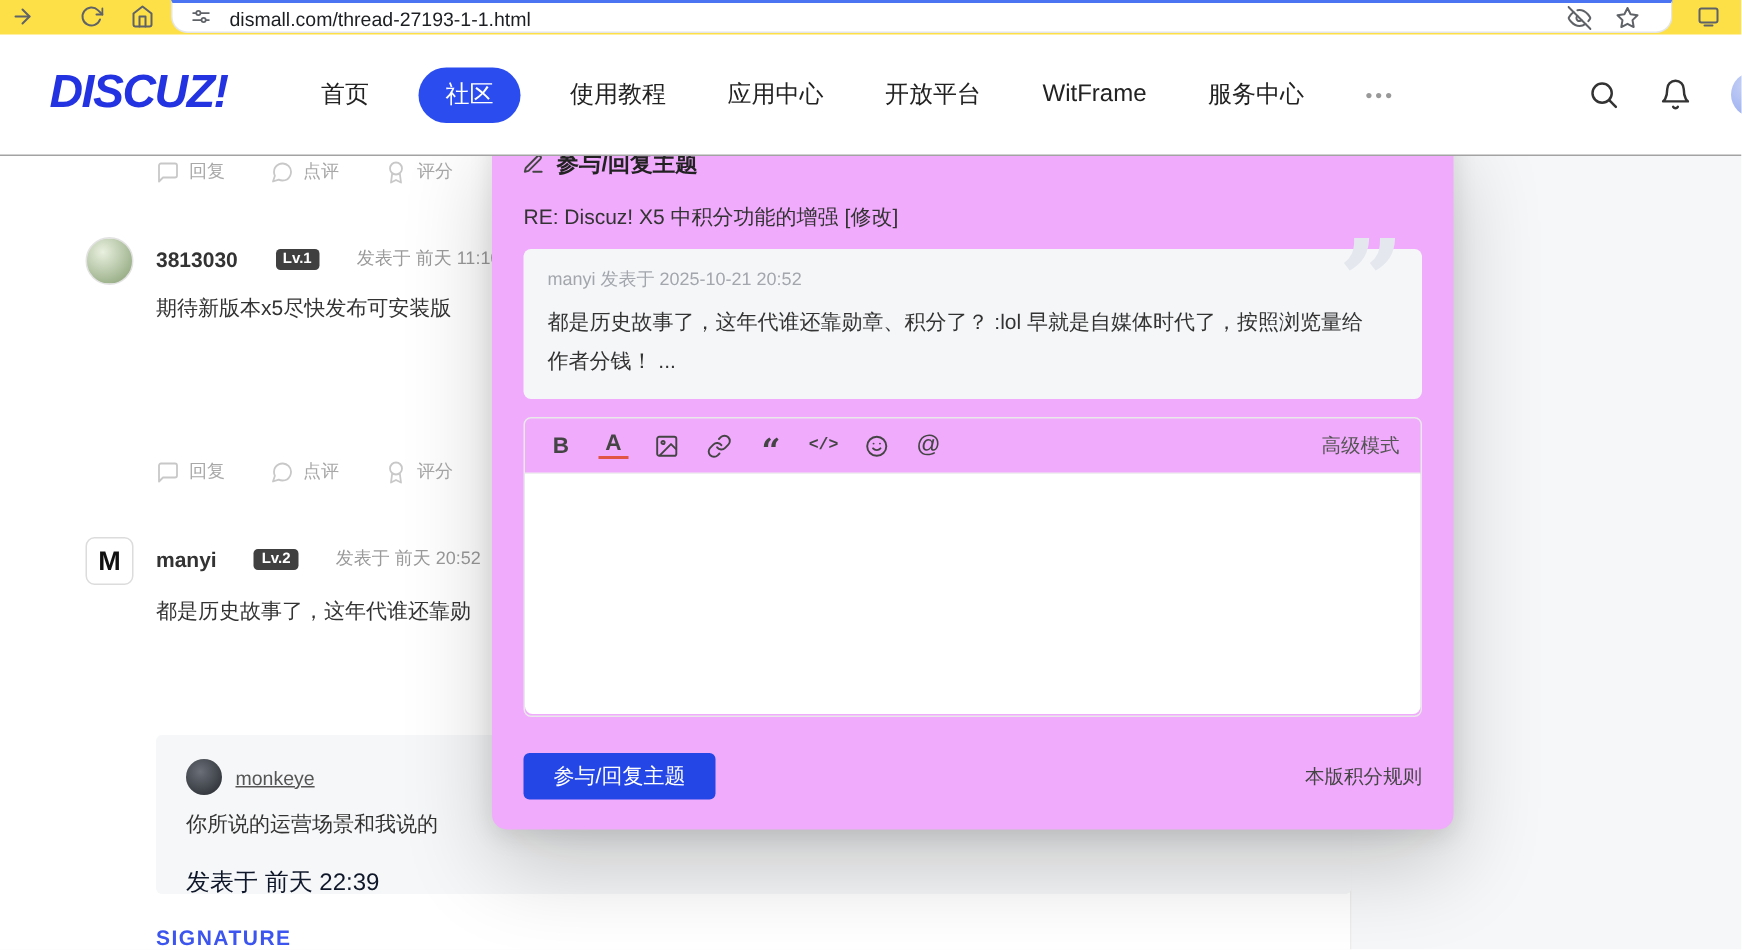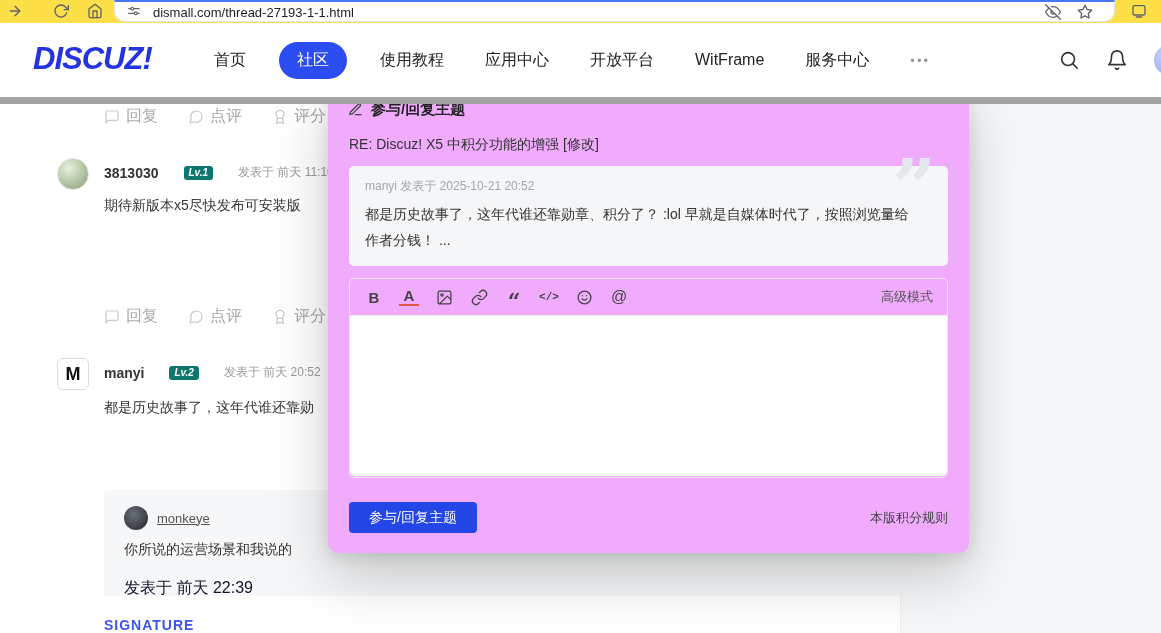--- a/index.html
+++ b/index.html
@@ -16,53 +16,53 @@
     background:#fff; border:1px solid #e3e5e8; border-top:2px solid #4b74f2;
     border-radius:0 0 11px 11px; }
   .tune { position:absolute; left:12px; top:2px; width:16px; height:16px; color:#5f6368; }
   .tune svg { width:14px; height:14px; }
   .url { position:absolute; left:38px; top:2px; font-size:13px; color:#1c1e21; line-height:17px; }
   .aicon { position:absolute; top:2px; width:17px; height:17px; color:#5f6368; }
   .aicon svg { width:16px; height:16px; }
 
   
   .site-header { position:absolute; left:0; top:23px; width:1161px; height:81px;
-    background:#fff; border-bottom:7px solid #a3a3a3; z-index:100; }
+    background:#fff; border-bottom:1px solid #a3a3a3; z-index:100; }
   .logo { position:absolute; left:33px; top:50%; transform:translateY(-54%);
     font-size:31px; font-weight:900; font-style:italic; letter-spacing:-1px;
     color:#2433e2; cursor:pointer; }
   .main-nav { position:absolute; left:214px; top:0; height:100%;
     display:flex; align-items:center; gap:41px; }
   .nav-item { font-size:16px; color:#222; cursor:pointer; text-decoration:none; white-space:nowrap; }
   .nav-item.pill { background:#2b4df0; color:#fff; padding:8px 18px; border-radius:19px; margin:0 -8px; }
   .nav-more { color:#999; font-size:13px; letter-spacing:2px; cursor:pointer; }
   .hdr-icons { position:absolute; left:1058px; top:0; height:100%;
     display:flex; align-items:center; gap:26px; }
   .hicon { width:22px; height:22px; color:#333; }
   .hicon svg { width:22px; height:22px; }
   .hdr-avatar { width:30px; height:30px; border-radius:50%;
     background:radial-gradient(circle at 35% 30%, #c7d2f6, #8fa4ef); flex:0 0 auto; cursor:pointer; }
 
   
   .page { position:absolute; left:0; top:104px; width:1161px; height:529px; background:#f6f7f8; }
   .content-col { position:absolute; left:0; top:0; width:901px; height:100%;
     background:#fff; border-right:1px solid #ededed; }
   .acts { position:absolute; display:flex; gap:30px; align-items:center; }
-  .act { display:flex; gap:6px; align-items:center; font-size:16px; color:#a8a8a8; cursor:pointer; }
+  .act { display:flex; gap:6px; align-items:center; font-size:12px; color:#a8a8a8; cursor:pointer; }
   .act svg { width:16px; height:16px; color:#c8c8c8; }
   .avatar1 { position:absolute; left:57px; width:32px; height:32px; border-radius:50%;
     background:radial-gradient(circle at 35% 30%, #e9f0df, #9db28c 75%);
     border:1px solid #e2e2e2; cursor:pointer; }
   .avatar2 { position:absolute; left:57px; width:32px; height:32px; border-radius:6px;
     background:#fff; border:1px solid #dcdcdc; display:flex; align-items:center;
     justify-content:center; font-weight:900; font-size:18px; color:#111; cursor:pointer; }
   .name-row { position:absolute; left:104px; display:flex; align-items:center; gap:25px; }
   .uname { font-size:14px; font-weight:700; color:#333; cursor:pointer; }
-  .lv { background:#0f766e; color:#fff; font-size:10px; font-weight:700;
-    padding:2px 5px; border-radius:3px; line-height:1;font-style:italic; }
+  .lv { background:#404040; color:#fff; font-size:10px; font-weight:700;
+    padding:2px 5px; border-radius:3px; line-height:1; }
   .posted { font-size:12px; color:#9a9a9a; }
   .sep { color:#ddd; font-size:12px; }
   .pcontent { position:absolute; left:104px; font-size:14px; color:#333; }
   .reply-box { position:absolute; left:104px; top:386px; width:797px; height:106px;
     background:#f6f7f8; border-radius:4px; padding:16px 20px; }
   .reply-head { display:flex; align-items:center; gap:9px; }
   .reply-avatar { width:24px; height:24px; border-radius:50%;
     background:radial-gradient(circle at 40% 35%, #6a6f78, #23262b); cursor:pointer; }
   .reply-name { font-size:13px; color:#555; cursor:pointer;text-decoration:underline; }
   .reply-text { margin-top:11px; font-size:14px; color:#333; }

